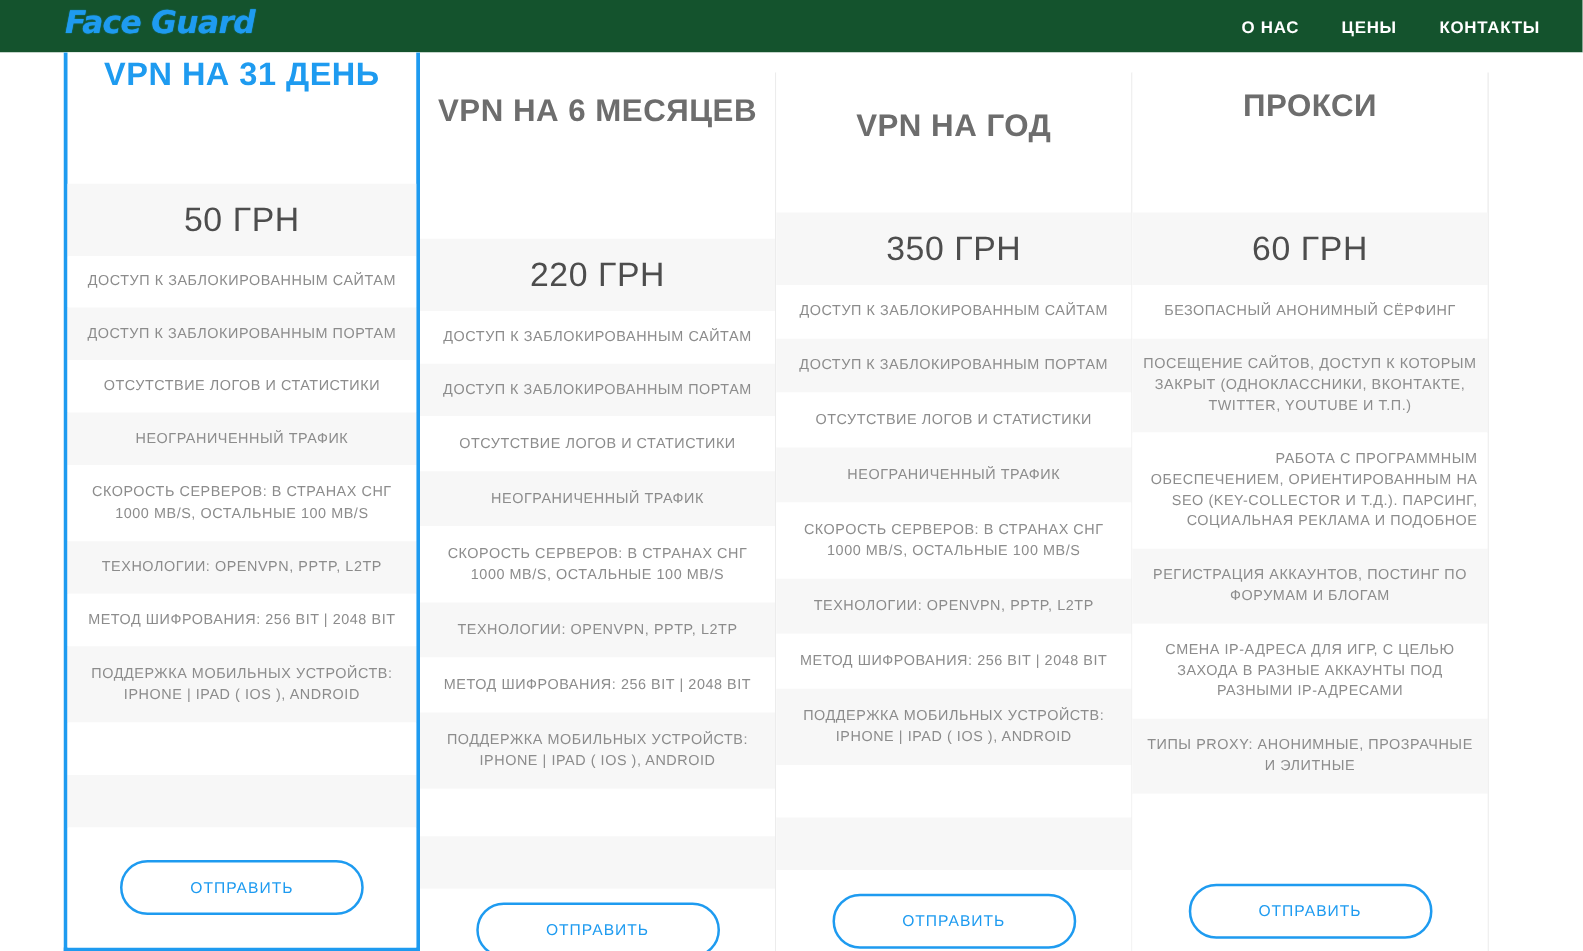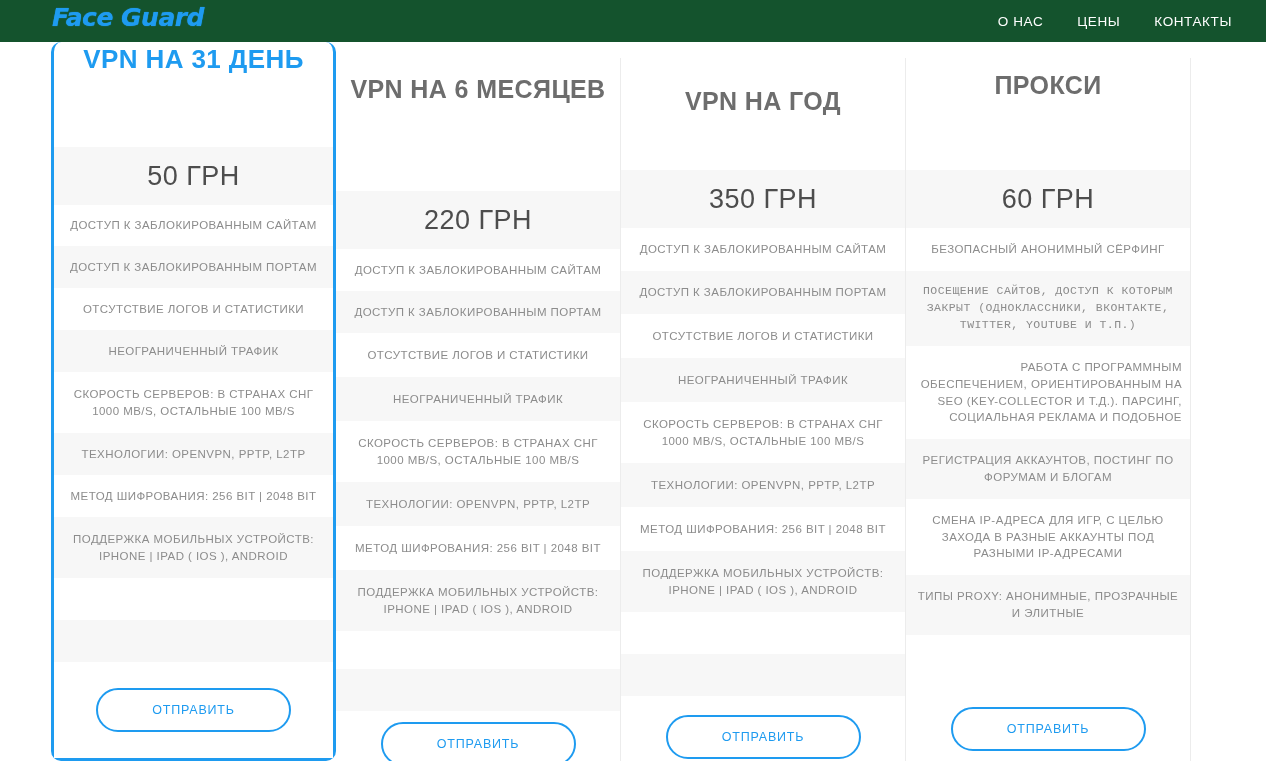--- a/index.html
+++ b/index.html
@@ -43,21 +43,21 @@
     top: 0;
     height: 42px;
     display: flex;
     align-items: center;
     gap: 34px;
   }
 
   .nav-link {
     color: #ffffff;
     font-size: 13.5px;
-    font-weight: normal;
+    font-weight: bold;
     letter-spacing: 0.6px;
     text-decoration: none;
     white-space: nowrap;
     cursor: pointer;
   }
 
   
   .pricing-area {
     position: absolute;
     top: 42px;
@@ -151,21 +151,21 @@
   <div class="brand">Face Guard</div>
   <nav class="main-nav">
     <a class="nav-link">О НАС</a>
     <a class="nav-link">ЦЕНЫ</a>
     <a class="nav-link">КОНТАКТЫ</a>
   </nav>
 </div>
 
 <div class="pricing-area">
 
-  <div class="plan plan--featured" style="left:51px; width:285px; height:719px;border-radius:10px;">
+  <div class="plan plan--featured" style="left:51px; width:285px; height:719px;">
     <div class="plan-title" style="height:105px; padding-top:2px;">VPN НА 31 ДЕНЬ</div>
     <div class="plan-price" style="height:58px;">50 ГРН</div>
     <div class="feature feature--odd" style="height:41px;">ДОСТУП К ЗАБЛОКИРОВАННЫМ САЙТАМ</div>
     <div class="feature feature--even" style="height:42px;">ДОСТУП К ЗАБЛОКИРОВАННЫМ ПОРТАМ</div>
     <div class="feature feature--odd" style="height:42px;">ОТСУТСТВИЕ ЛОГОВ И СТАТИСТИКИ</div>
     <div class="feature feature--even" style="height:42px;">НЕОГРАНИЧЕННЫЙ ТРАФИК</div>
     <div class="feature feature--odd" style="height:61px;">СКОРОСТЬ СЕРВЕРОВ: В СТРАНАХ СНГ 1000 MB/S, ОСТАЛЬНЫЕ 100 MB/S</div>
     <div class="feature feature--even" style="height:42px;">ТЕХНОЛОГИИ: OPENVPN, PPTP, L2TP</div>
     <div class="feature feature--odd" style="height:42px;">МЕТОД ШИФРОВАНИЯ: 256 BIT | 2048 BIT</div>
     <div class="feature feature--even" style="height:61px;">ПОДДЕРЖКА МОБИЛЬНЫХ УСТРОЙСТВ: IPHONE | IPAD ( IOS ), ANDROID</div>
@@ -209,21 +209,21 @@
     <div class="filler--shade" style="height:42px;"></div>
     <div class="plan-action" style="height:81px;">
       <button class="submit-btn">ОТПРАВИТЬ</button>
     </div>
   </div>
 
   <div class="plan plan--plain" style="left:906px; width:285px; height:719px;">
     <div class="plan-title" style="height:112px; padding-top:12px;">ПРОКСИ</div>
     <div class="plan-price" style="height:58px;">60 ГРН</div>
     <div class="feature feature--odd" style="height:43px;">БЕЗОПАСНЫЙ АНОНИМНЫЙ СЁРФИНГ</div>
-    <div class="feature feature--even" style="height:75px;font-family:Liberation Mono, monospace;">ПОСЕЩЕНИЕ САЙТОВ, ДОСТУП К КОТОРЫМ ЗАКРЫТ (ОДНОКЛАССНИКИ, ВКОНТАКТЕ, TWITTER, YOUTUBE И Т.П.)</div>
+    <div class="feature feature--even" style="height:75px;">ПОСЕЩЕНИЕ САЙТОВ, ДОСТУП К КОТОРЫМ ЗАКРЫТ (ОДНОКЛАССНИКИ, ВКОНТАКТЕ, TWITTER, YOUTUBE И Т.П.)</div>
     <div class="feature feature--odd" style="height:93px;text-align:right;">РАБОТА С ПРОГРАММНЫМ ОБЕСПЕЧЕНИЕМ, ОРИЕНТИРОВАННЫМ НА SEO (KEY-COLLECTOR И Т.Д.). ПАРСИНГ, СОЦИАЛЬНАЯ РЕКЛАМА И ПОДОБНОЕ</div>
     <div class="feature feature--even" style="height:60px;">РЕГИСТРАЦИЯ АККАУНТОВ, ПОСТИНГ ПО ФОРУМАМ И БЛОГАМ</div>
     <div class="feature feature--odd" style="height:76px;">СМЕНА IP-АДРЕСА ДЛЯ ИГР, С ЦЕЛЬЮ ЗАХОДА В РАЗНЫЕ АККАУНТЫ ПОД РАЗНЫМИ IP-АДРЕСАМИ</div>
     <div class="feature feature--even" style="height:60px;">ТИПЫ PROXY: АНОНИМНЫЕ, ПРОЗРАЧНЫЕ И ЭЛИТНЫЕ</div>
     <div class="filler" style="height:45px;"></div>
     <div class="plan-action" style="height:97px;">
       <button class="submit-btn">ОТПРАВИТЬ</button>
     </div>
   </div>
 

